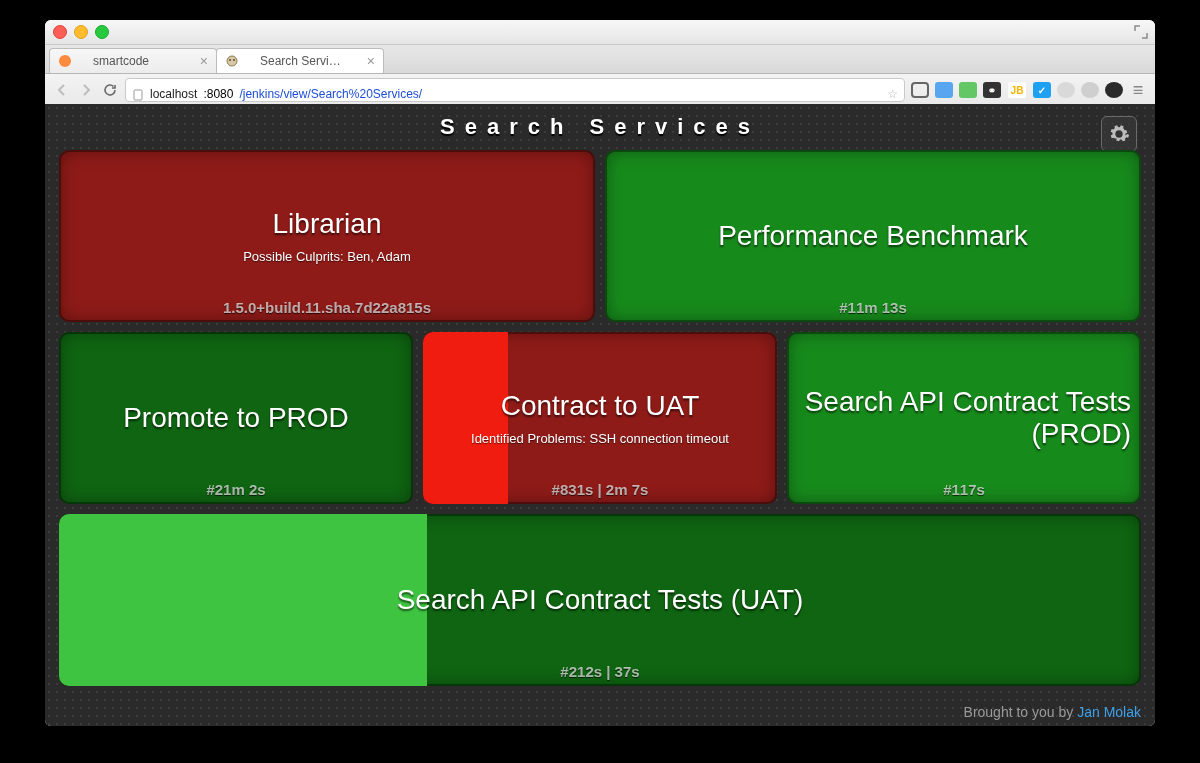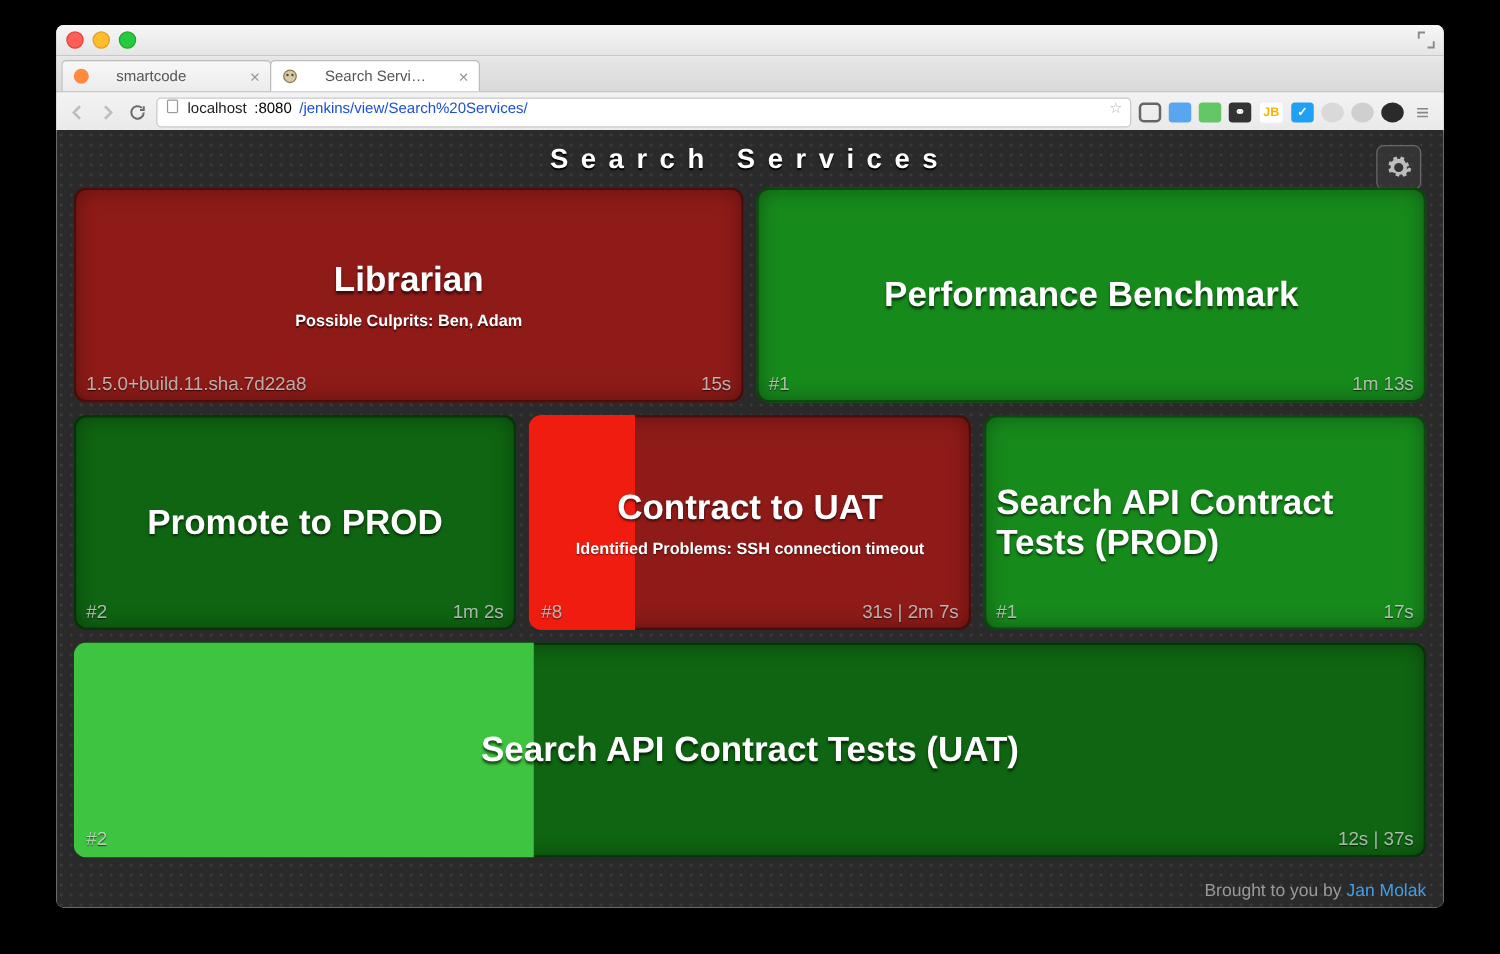--- a/index.html
+++ b/index.html
@@ -14,21 +14,21 @@
   .t-grn{background:#27c93f;border:1px solid #1aab29}
   .tabstrip{height:28px;background:linear-gradient(#e7e7e7,#d9d9d9);border-bottom:1px solid #b6b6b6;display:flex;align-items:flex-end;padding:0 4px}
   .tab{height:24px;min-width:150px;max-width:150px;background:linear-gradient(#f7f7f7,#ececec);border:1px solid #bcbcbc;border-bottom:none;border-radius:4px 4px 0 0;margin-right:-1px;display:flex;align-items:center;padding:0 8px;font-size:12px;color:#555;gap:21px}
   .tab.active{background:#fff}
   .tab .favicon{width:14px;height:14px;flex:none}
   .tab .label{white-space:nowrap;overflow:hidden;text-overflow:ellipsis;flex:1}
   .tab .close{color:#999;font-size:14px;line-height:1}
   .addressbar{height:32px;background:linear-gradient(#f3f3f3,#e9e9e9);border-bottom:1px solid #b6b6b6;display:flex;align-items:center;gap:6px;padding:0 8px}
   .nav-ico{width:18px;height:18px;display:flex;align-items:center;justify-content:center;color:#6a6a6a}
   .nav-ico.light{color:#bdbdbd}
-  .urlbox{flex:1;height:22px;background:#fff;border:1px solid #c9c9c9;border-radius:4px;display:flex;align-items:flex-start;padding:0 6px;gap:6px;font-size:12px;color:#222}
+  .urlbox{flex:1;height:22px;background:#fff;border:1px solid #c9c9c9;border-radius:4px;display:flex;align-items:flex-end;padding:0 6px;gap:6px;font-size:12px;color:#222}
   .urlbox .host{color:#222}
   .urlbox .port{color:#000000}
   .urlbox .path{color:#1d4ed8}
   .urlbox .star{margin-left:auto;color:#b8b8b8}
   .ext-icons{display:flex;align-items:center;gap:6px}
   .ext{width:18px;height:16px;border-radius:3px;font-size:10px;font-weight:700;display:flex;align-items:center;justify-content:center}
   .ext.pocket{border:2px solid #666;border-radius:4px;width:14px;height:12px}
   .ext.cast{background:#59a6f0}
   .ext.note{background:#63c765}
   .ext.mask{background:#333;color:#fff}
@@ -44,23 +44,23 @@
   .viewport{position:absolute;left:0;right:0;top:84px;bottom:0;background:#2a2a2a;background-image:radial-gradient(circle,#3b3b3b 1px,transparent 1.4px);background-size:8px 8px;padding:10px 14px 8px 14px}
   .dash-title{color:#fff;text-align:center;font-size:22px;font-weight:700;letter-spacing:10px;margin:0 0 10px 0;text-shadow:0 2px 1px #000}
   .gear{position:absolute;right:18px;top:12px;width:34px;height:34px;border:1px solid #6a6a6a;border-radius:6px;display:flex;align-items:center;justify-content:center;background:rgba(60,60,60,.6)}
   .widgets{display:flex;flex-direction:column;gap:10px}
   .row{display:flex;gap:10px}
   .widget{position:relative;flex:1;height:172px;border-radius:10px;color:#fff;overflow:hidden;isolation:isolate;box-shadow:inset 0 0 0 2px rgba(0,0,0,.35),inset 0 0 18px rgba(0,0,0,.4)}
   .widget.wide{flex:none;width:100%}
   .widget .progress{position:absolute;inset:0;z-index:0}
   .widget .progress .bar{position:absolute;left:0;top:0;bottom:0}
   .widget .content{position:absolute;inset:0;z-index:1;display:flex;flex-direction:column;align-items:center;justify-content:center;padding:0 10px;pointer-events:none}
-  .widget h2{margin:0;font-size:28px;font-weight:700;text-align:left;line-height:1.15;text-shadow:0 2px 2px rgba(0,0,0,.6)}
-  .widget .sub{margin-top:8px;font-size:13px;font-weight:700;text-align:left;text-shadow:0 1px 1px rgba(0,0,0,.6)}
-  .ftr{position:absolute;bottom:6px;left:0;right:0;display:flex;justify-content:space-between;padding:0 10px;font-size:15px;font-weight:400;color:rgba(255,255,255,.65);z-index:2;text-shadow:0 1px 1px rgba(0,0,0,.7)}
+  .widget h2{margin:0;font-size:28px;font-weight:400;text-align:right;line-height:1.15;text-shadow:0 2px 2px rgba(0,0,0,.6)}
+  .widget .sub{margin-top:8px;font-size:13px;font-weight:400;text-align:left;text-shadow:0 1px 1px rgba(0,0,0,.6)}
+  .ftr{position:absolute;bottom:6px;left:0;right:0;display:flex;justify-content:center;padding:0 10px;font-size:15px;font-weight:700;color:rgba(255,255,255,.65);z-index:2;text-shadow:0 1px 1px rgba(0,0,0,.7)}
   .ftr span{white-space:nowrap}
 
   
   .bg-green-dark{background:#0f6512}
   .bg-green-mid{background:#178a1c}
   .bg-green-lit{background:#3fc441}
   .bg-red-dark{background:#8e1b18}
   .bg-red-lit{background:#ef1c0f}
 
   .credit{position:absolute;right:14px;bottom:6px;font-size:14px;color:#9a9a9a}

